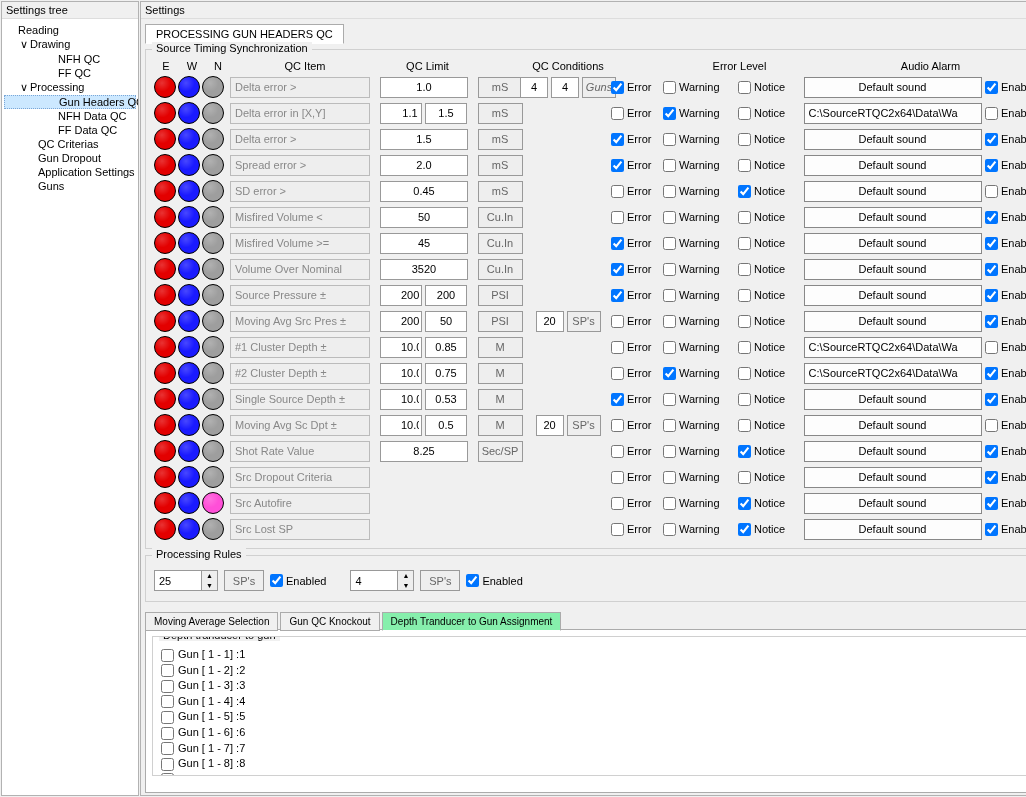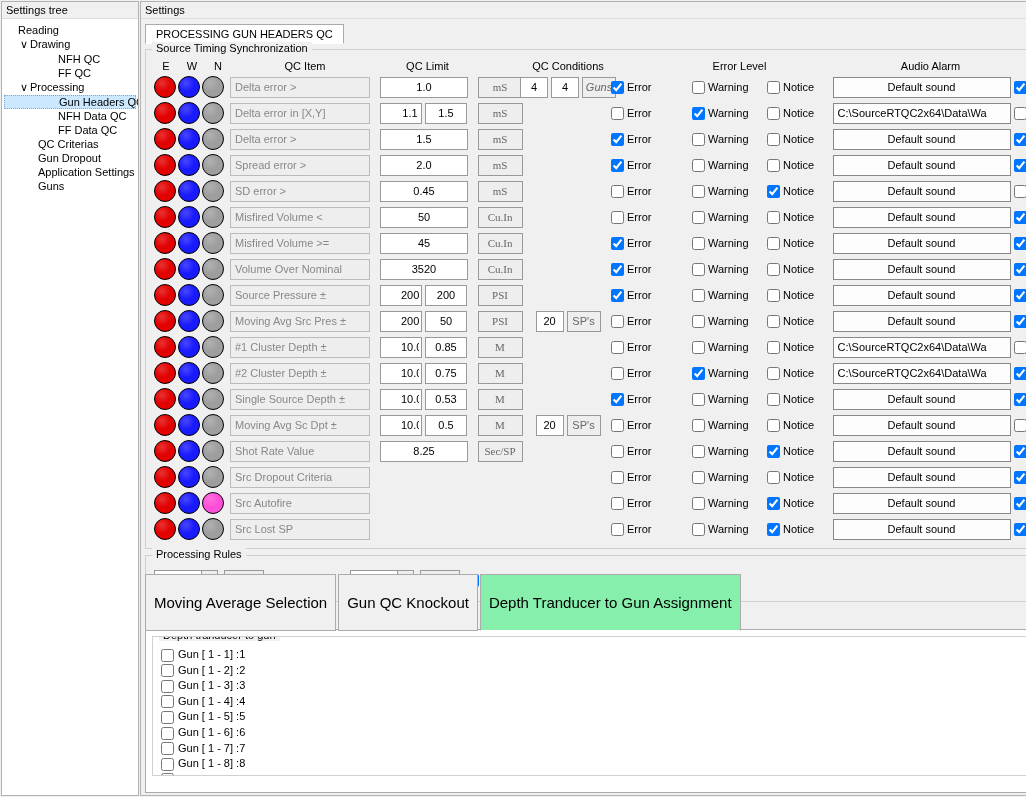--- a/index.html
+++ b/index.html
@@ -23,23 +23,23 @@
 .hdr-row{display:flex;align-items:center;font-size:11px;margin-bottom:2px;}
 .row{display:flex;align-items:center;height:26px;}
 .col-dots{width:78px;display:flex;gap:2px;justify-content:flex-start;padding-left:2px;}
 .dot{width:22px;height:22px;border-radius:50%;border:1px solid #000;background:radial-gradient(circle at 35% 30%,#fff3,transparent 45%);}
 .dot.e{background-color:#e30000;}
 .dot.w{background-color:#1a1aff;}
 .dot.n{background-color:#9e9e9e;}
 .dot.pink{background-color:#ff4fd8;}
 .col-item{width:150px;}
 .col-limit{width:95px;display:flex;gap:3px;}
-.col-unit{width:50px;display:flex;justify-content:center;font-family:Liberation Serif, serif;}
+.col-unit{width:50px;display:flex;justify-content:center;}
 .col-cond{width:86px;display:flex;gap:3px;justify-content:center;}
-.col-err{width:81px;}
+.col-err{width:52px;}
 .col-warn{width:75px;}
 .col-not{width:62px;}
 .col-alarm{width:185px;display:flex;justify-content:center;}
 .col-es{width:100px;}
 input.txt,button.btn,input.unit{font:inherit;font-size:11px;height:21px;border:1px solid #999;background:#fff;text-align:center;padding:0 2px;}
 input.txt.dis,input.unit,button.btn.dis{background:#eee;color:#666;}
 input.item{width:140px;text-align:left;color:#888;background:#eee;border:1px solid #bbb;height:21px;padding:0 4px;font:inherit;}
 input.lim1{width:88px;}
 input.limh{width:42px;padding-left:20px;}
 input.limh2{width:42px;}
@@ -51,21 +51,21 @@
 label.cb input{width:13px;height:13px;margin:0;}
 .hdr-cell{text-align:center;font-size:11px;}
 .proc-row{display:flex;align-items:center;gap:6px;padding:4px 2px;}
 input.proc{width:180px;height:21px;border:1px solid #bbb;background:#eee;color:#888;padding:0 6px;font:inherit;}
 .spinner{display:flex;}
 .spinner input{width:48px;height:21px;border:1px solid #999;text-align:left;padding:0 4px;font:inherit;}
 .spinner .sp{width:16px;height:21px;border:1px solid #999;border-left:none;display:flex;flex-direction:column;background:#eee;}
 .spinner .sp div{flex:1;font-size:7px;text-align:center;line-height:9px;cursor:pointer;}
 .bottom-tabs{display:flex;align-items:flex-end;height:22px;margin-top:6px;}
 .bottom-tabarea{flex:1;border:1px solid #ababab;background:#fff;margin-top:-1px;}
-.btab{border:1px solid #ababab;padding:19px 8px;font-size:15px;background:#f0f0f0;border-bottom:1px solid #ababab;margin-right:2px;position:relative;top:1px;}
+.btab{border:1px solid #ababab;padding:3px 8px;font-size:10px;background:#f0f0f0;border-bottom:1px solid #ababab;margin-right:2px;position:relative;top:1px;}
 .btab.active{background:#86efac;border-bottom:1px solid #fff;}
 .inner-gb{border:1px solid #d0d0d0;margin:6px;padding:10px 6px 6px 6px;position:relative;height:140px;overflow:auto;}
 .gun-item{padding:1px 2px;}
 .gun-item input{margin:0 4px 0 0;vertical-align:middle;}
 </style>
 </head>
 <body>
 
 <div class="app">
  <div class="tree-panel">

